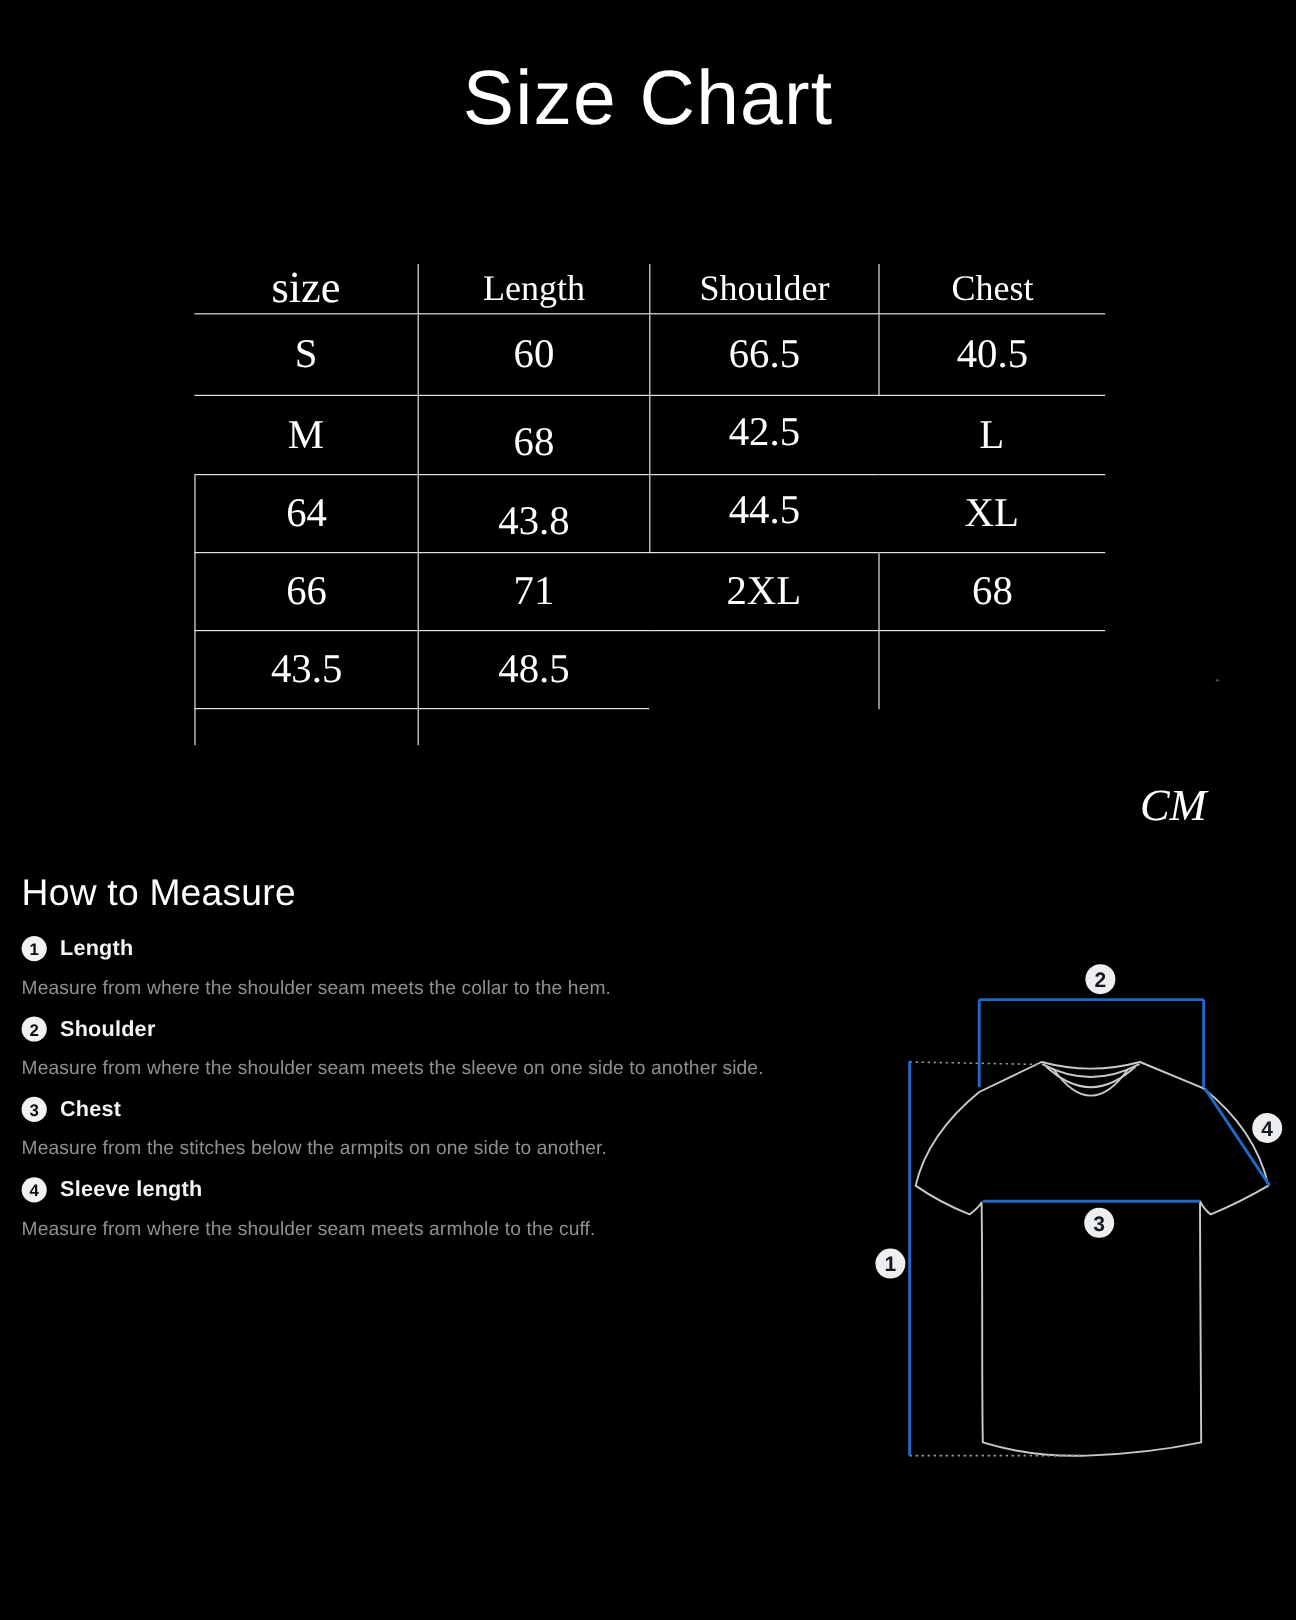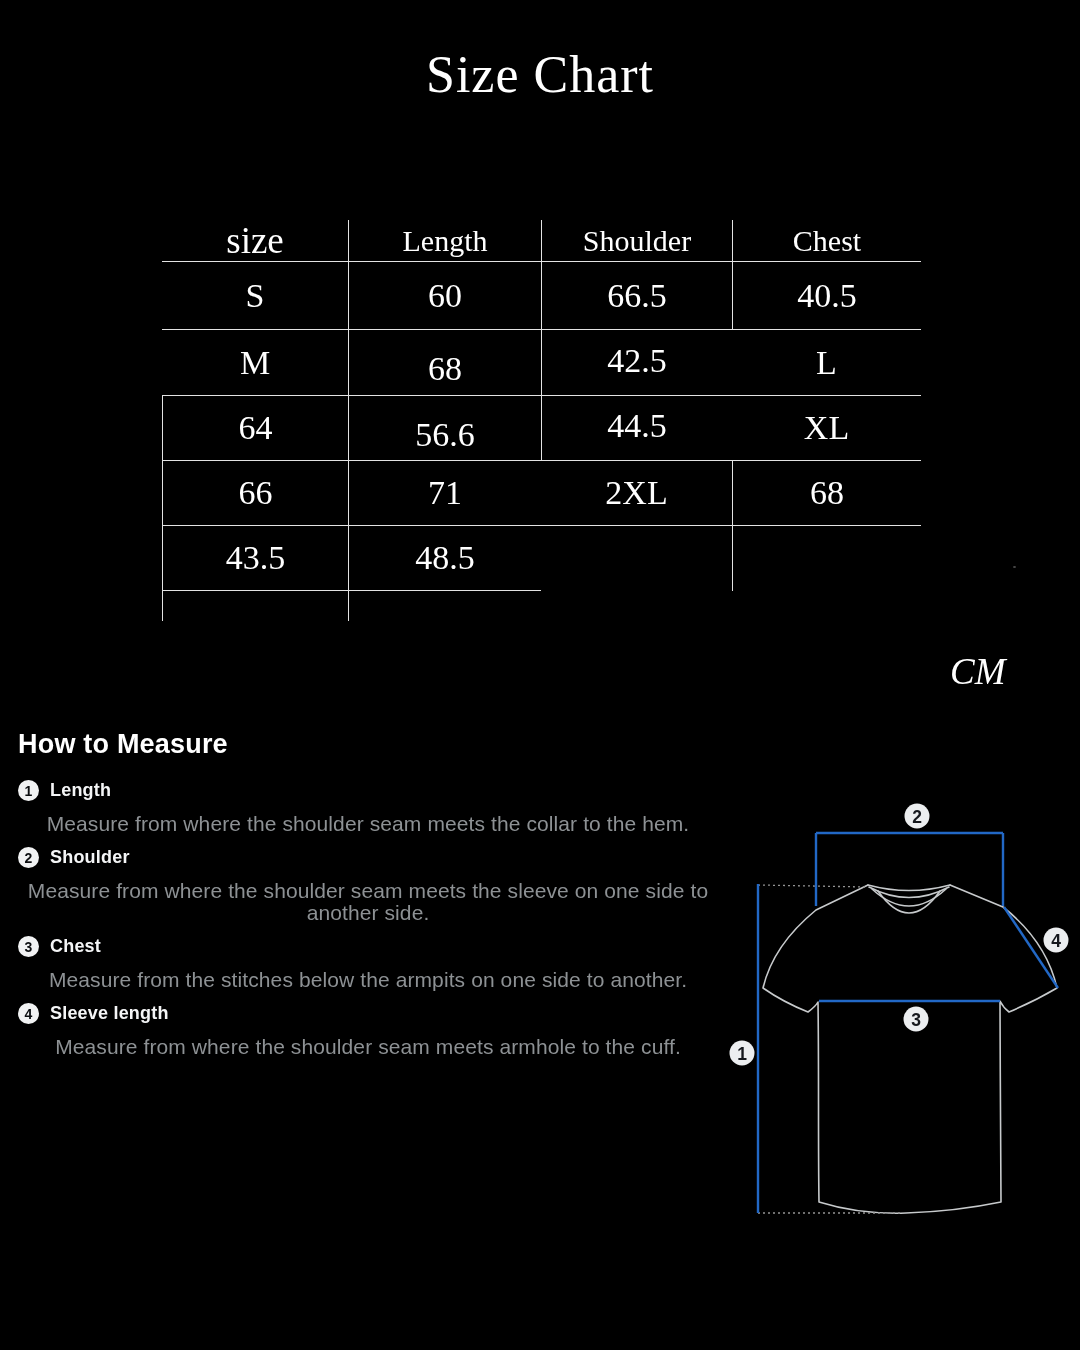--- a/index.html
+++ b/index.html
@@ -17,22 +17,22 @@
   html,body{margin:0;padding:0;}
   body{
     width:1080px;height:1350px;position:relative;overflow:hidden;
     background:var(--background);
     font-family:"Liberation Sans","DejaVu Sans",sans-serif;
   }
   
   .title{
     position:absolute;top:48px;left:0;width:1080px;
     text-align:center;color:var(--text-primary);
-    font-family:Liberation Serif, serif;
-    font-size:52px;line-height:1.05;letter-spacing:1px;
+    font-family:Liberation Sans, sans-serif;
+    font-size:64px;line-height:1.05;letter-spacing:1px;
   }
   
   .size-table{
     position:absolute;left:162px;top:220px;
     display:grid;
     grid-template-columns:186px 193px 191px 189px;
     grid-template-rows:42px 68px 66px 65px 65px 65px 30px;
     color:var(--text-primary);
     font-family:"Liberation Serif","DejaVu Serif",serif;
   }
@@ -50,31 +50,31 @@
   .cm-label{
     position:absolute;left:950px;top:653px;
     color:var(--text-primary);
     font-family:"Liberation Serif","DejaVu Serif",serif;
     font-size:37px;line-height:1;font-style:italic;
   }
   
   .htm{position:absolute;left:18px;top:727px;width:700px;}
   .htm-heading{
     margin:0 0 19px 0;color:var(--text-primary);
-    font-size:27px;font-weight:bold;line-height:34px;letter-spacing:.2px;
+    font-size:31px;font-weight:normal;line-height:34px;letter-spacing:.2px;
   }
   .item-head{display:flex;align-items:center;gap:11px;margin:0 0 12px 0;height:21px;}
   .step-badge{
     width:21px;height:21px;border-radius:50%;flex:0 0 21px;
     background:#f1f2f3;color:#0b0d10;
     display:flex;align-items:center;justify-content:center;
     font-size:14px;font-weight:bold;line-height:1;
   }
   .item-label{color:#f4f5f6;font-size:18px;font-weight:bold;letter-spacing:.2px;}
-  .item-desc{margin:0 0 12px 0;color:var(--text-secondary);font-size:21px;line-height:22px;letter-spacing:.1px;text-align:center;}
+  .item-desc{margin:0 0 12px 0;color:var(--text-secondary);font-size:16px;line-height:22px;letter-spacing:.1px;}
   
   .diagram{position:absolute;left:700px;top:780px;}
   .shirt{fill:none;stroke:var(--shirt-outline);stroke-width:1.6;stroke-linejoin:round;stroke-linecap:round;}
   .measure{fill:none;stroke:var(--measure-line);stroke-width:2.4;}
   .dotted{fill:none;stroke:var(--dotted-guide);stroke-width:1.3;stroke-dasharray:2 3;}
   .marker-circle{fill:var(--marker-fill);}
   .marker-num{
     fill:var(--marker-number);text-anchor:middle;
     font-family:"Liberation Sans","DejaVu Sans",sans-serif;
     font-size:17.5px;font-weight:600;
@@ -97,21 +97,21 @@
   <div class="cell vsep hline">60</div>
   <div class="cell vsep hline">66.5</div>
   <div class="cell vsep hline">40.5</div>
 
   <div class="cell hline">M</div>
   <div class="cell vsep hline dip">68</div>
   <div class="cell vsep hline raise">42.5</div>
 
   <div class="cell hline">L</div>
   <div class="cell vsep hline">64</div>
-  <div class="cell vsep hline dip">56.6</div>
+  <div class="cell vsep hline dip">43.8</div>
   <div class="cell vsep hline raise">44.5</div>
 
   <div class="cell hline">XL</div>
   <div class="cell vsep hline">66</div>
   <div class="cell vsep hline">71</div>
 
   <div class="cell hline sz-2xl">2XL</div>
   <div class="cell vsep hline">68</div>
   <div class="cell vsep hline">43.5</div>
   <div class="cell vsep hline">48.5</div>

